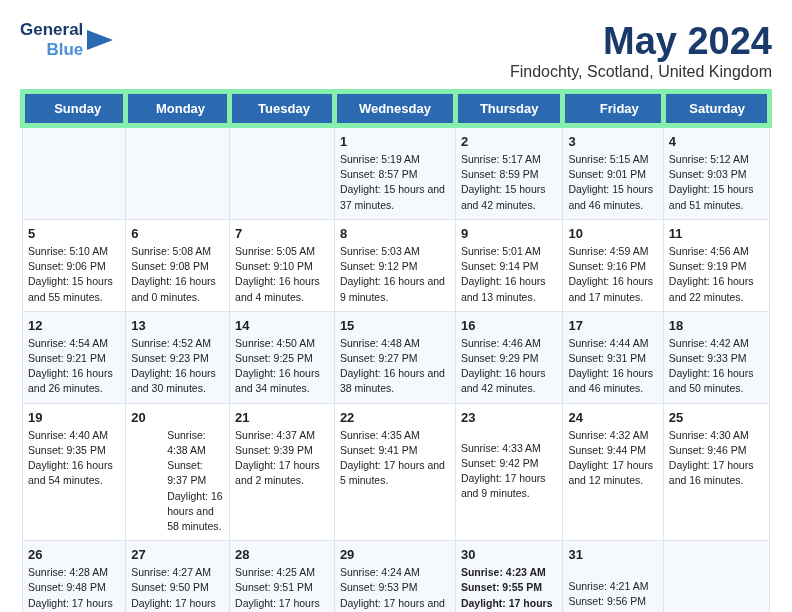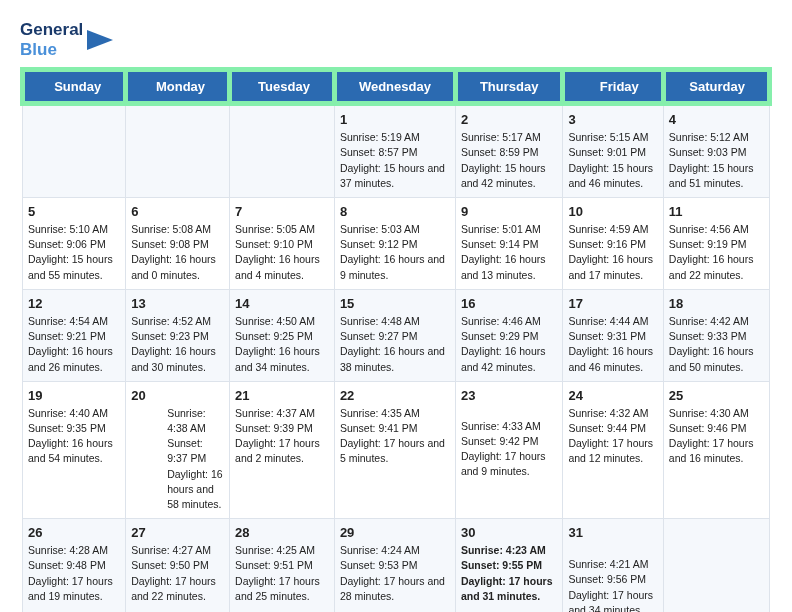--- a/index.html
+++ b/index.html
@@ -41,27 +41,31 @@
       border: 1px solid #dde3eb;
       min-height: 80px;
       width: 107px;
     }
   </style>
 </head>
 <body>
 
 <div style="display:flex; justify-content:space-between; align-items:flex-start; margin-bottom:8px;">
   <div style="display:flex; align-items:center; gap:4px;">
-    <div style="display:flex; flex-direction:column; ">
+    <div style="display:flex; flex-direction:column; align-items:flex-end;">
       <span style="font-size:17px; font-weight:bold; color:#1a3a6b; line-height:1.15;">General</span>
       <span style="font-size:17px; font-weight:bold; color:#4a90d9; line-height:1.15;">Blue</span>
     </div>
     <svg width="26" height="20" viewBox="0 0 26 20">
       <polygon points="0,0 26,10 0,20" fill="#2b6ab1"></polygon>
     </svg>
+  </div>
+  <div style="text-align:right;">
+    <div style="font-size:38px; font-weight:bold; color:#1a3a6b;">May 2024</div>
+    <div style="font-size:16px; color:#333;">Findochty, Scotland, United Kingdom</div>
   </div>
 </div>
 
 <table>
   <thead>
     <tr>
       <th>Sunday</th>
       <th>Monday</th>
       <th>Tuesday</th>
       <th>Wednesday</th>

